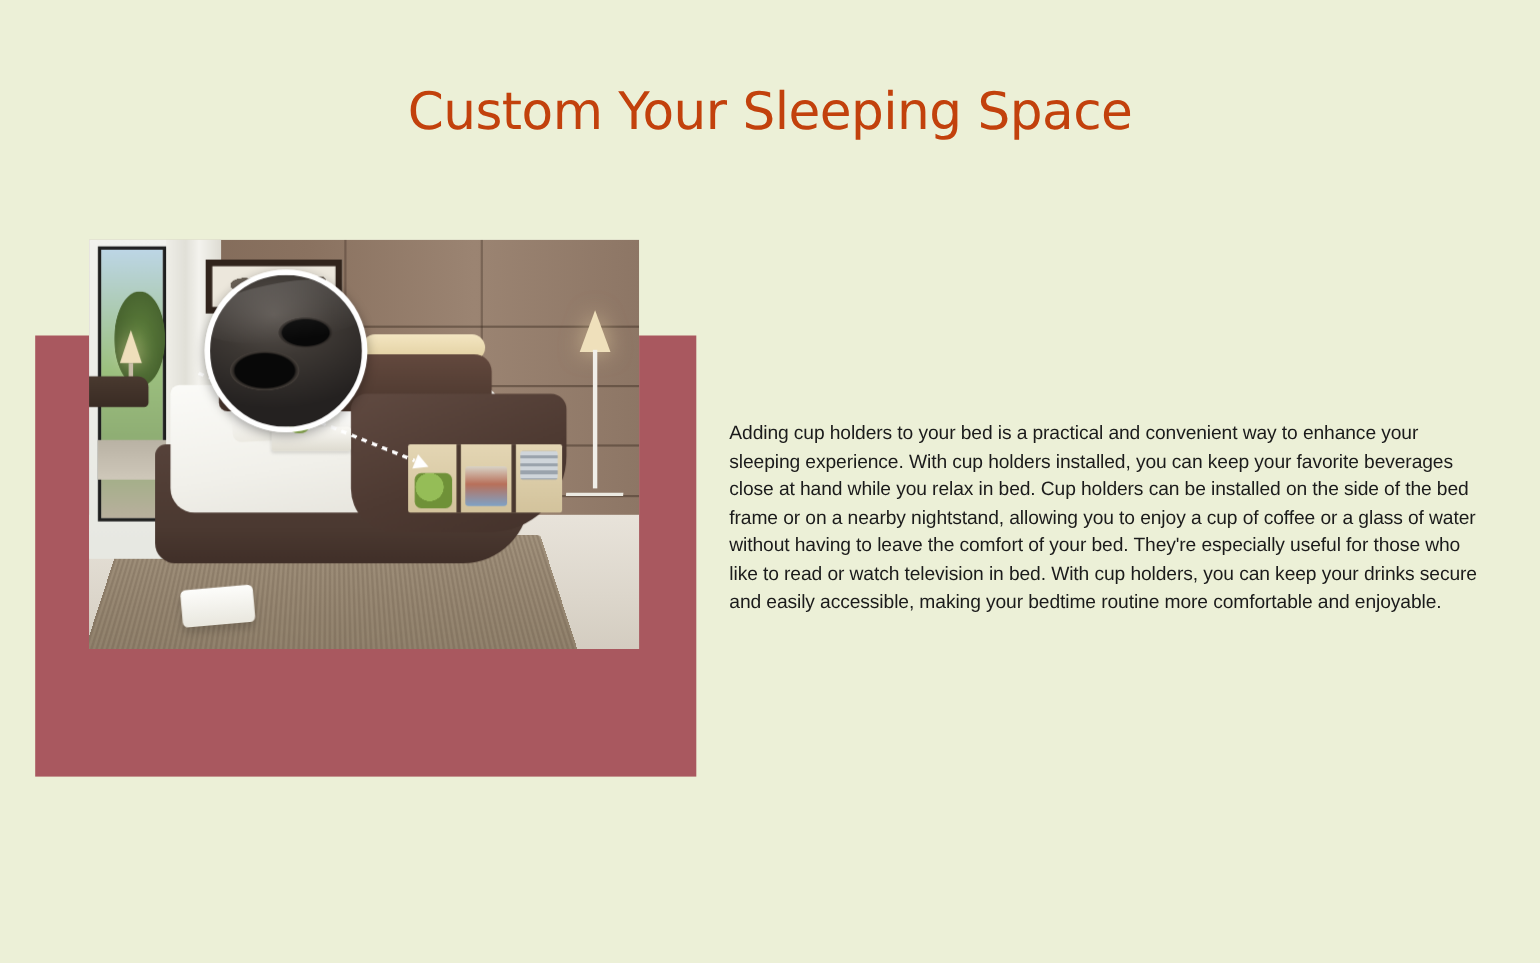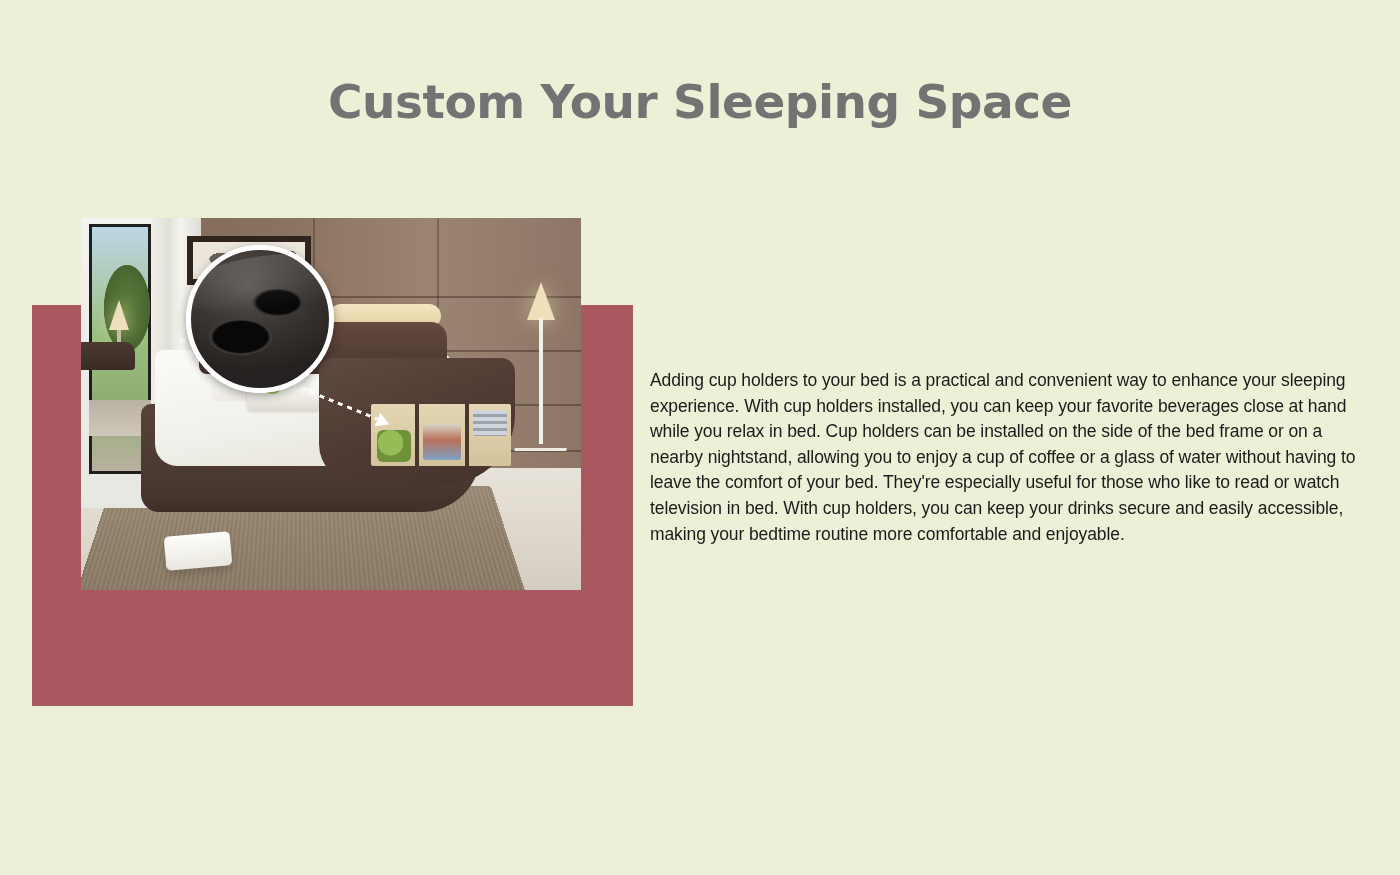--- a/index.html
+++ b/index.html
@@ -15,24 +15,24 @@
     position: relative;
   }
 
   
   .page-title {
     position: absolute;
     left: 0;
     top: 78px;
     width: 1400px;
     text-align: center;
-    color: #737373;
+    color: #c2410c;
     font-family: "DejaVu Sans", sans-serif;
     font-size: 47px;
-    font-weight: bold;
+    font-weight: normal;
     letter-spacing: -0.5px;
     line-height: 1;
     white-space: nowrap;
   }
 
   
   .visual-block {
     position: absolute;
     left: 32px;
     top: 218px;
@@ -382,21 +382,21 @@
     font-weight: bold;
     letter-spacing: -0.2px;
     margin: 0 0 12px 0;
     line-height: 1.1;
   }
   .section-body {
     color: #1b1b1b;
     font-family: "Liberation Sans", sans-serif;
     font-size: 17.5px;
     line-height: 25.6px;
-    margin: 0;
+    margin: 13px;
     letter-spacing: -0.1px;
   }
 </style>
 </head>
 <body>
 
 <div class="page-title">Custom Your Sleeping Space</div>
 
 <div class="visual-block">
 

